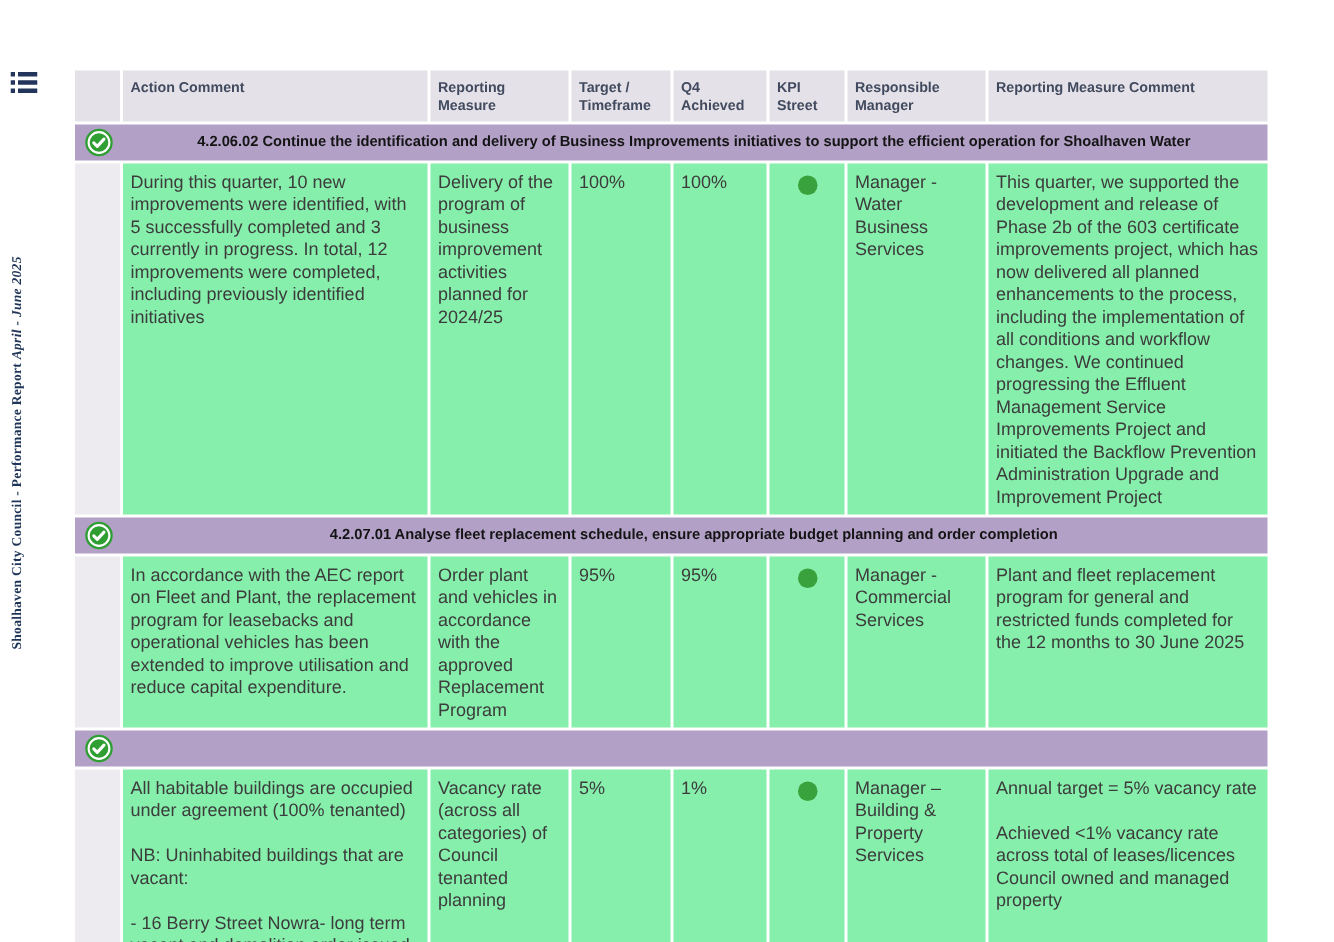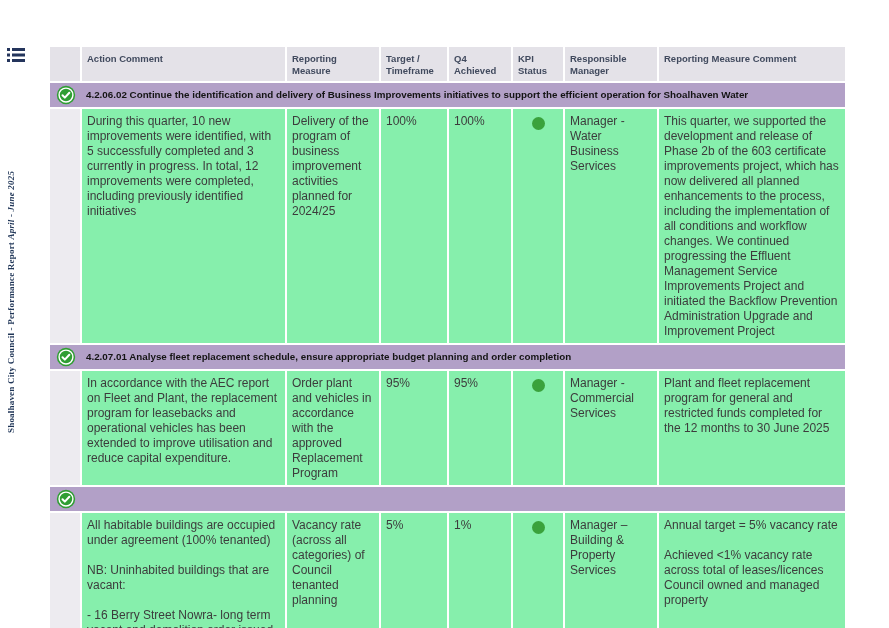--- a/index.html
+++ b/index.html
@@ -24,21 +24,21 @@
   table.report { position:absolute; left:48px; top:45px; width:799px;
                  border-collapse:separate; border-spacing:2px; table-layout:fixed;
                  background:#fff; }
   td, th { vertical-align:top; overflow:hidden; }
   th { background:#e4e2e8; color:#414a5e; font-size:9.5px; font-weight:bold;
        text-align:left; padding:6px 19px 4px 5px; line-height:1.25; height:30px; }
   th.iconcol { background:#e4e2e8; }
   td.cell { background:#86efac; color:#3c3c3c; font-size:12px; line-height:1.25;
             padding:5px 6px 4px 5px; white-space:pre-line; }
   td.iconcol { background:#edebf0; }
-  tr.sechead td { background:#b2a0c7; height:24px; padding:0; }
+  tr.sechead td { background:#b2a0c7; height:24px; padding:0;text-align:center; }
   .sechead-inner { display:flex; align-items:center; min-height:24px; }
   .sechead-icon { flex:0 0 32px; display:flex; align-items:center; justify-content:center; }
   .sechead-title { flex:1; font-size:9.8px; font-weight:bold; color:#141414;
                    line-height:1.15; padding:2px 6px 2px 4px; }
   .dot { display:inline-block; width:13px; height:13px; border-radius:50%;
          background:#3aa23c; margin:3px 0 0 14px; }
   td.kpi { text-align:left; }
 </style>
 </head>
 <body>
@@ -78,21 +78,21 @@
         <col style="width:186px">
     </colgroup>
 
     <tbody>
         <tr>
       <th class="iconcol"></th>
       <th>Action Comment</th>
       <th>Reporting Measure</th>
       <th>Target / Timeframe</th>
       <th>Q4 Achieved</th>
-      <th>KPI Status</th>
+      <th>KPI Street</th>
       <th>Responsible Manager</th>
       <th>Reporting Measure Comment</th>
     </tr>
 
     <tr class="sechead">
       <td colspan="8">
         <div class="sechead-inner">
           <span class="sechead-icon">
             <svg width="20" height="20" viewBox="0 0 24 24">
               <circle cx="12" cy="12" r="11" fill="#2f9e33"></circle>

